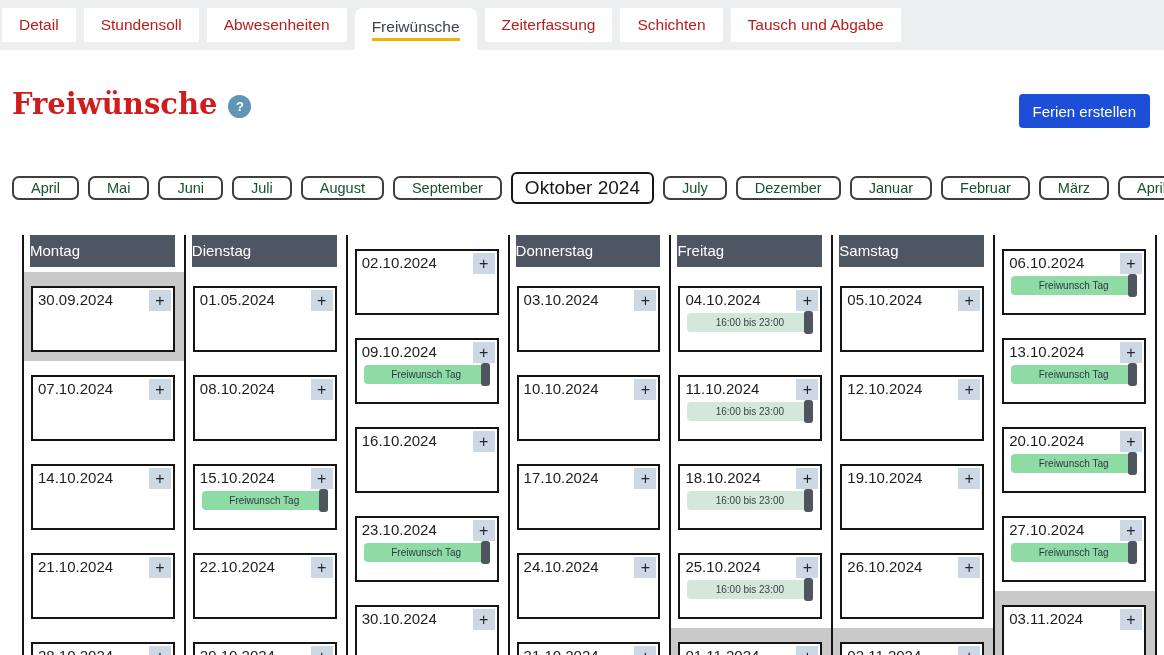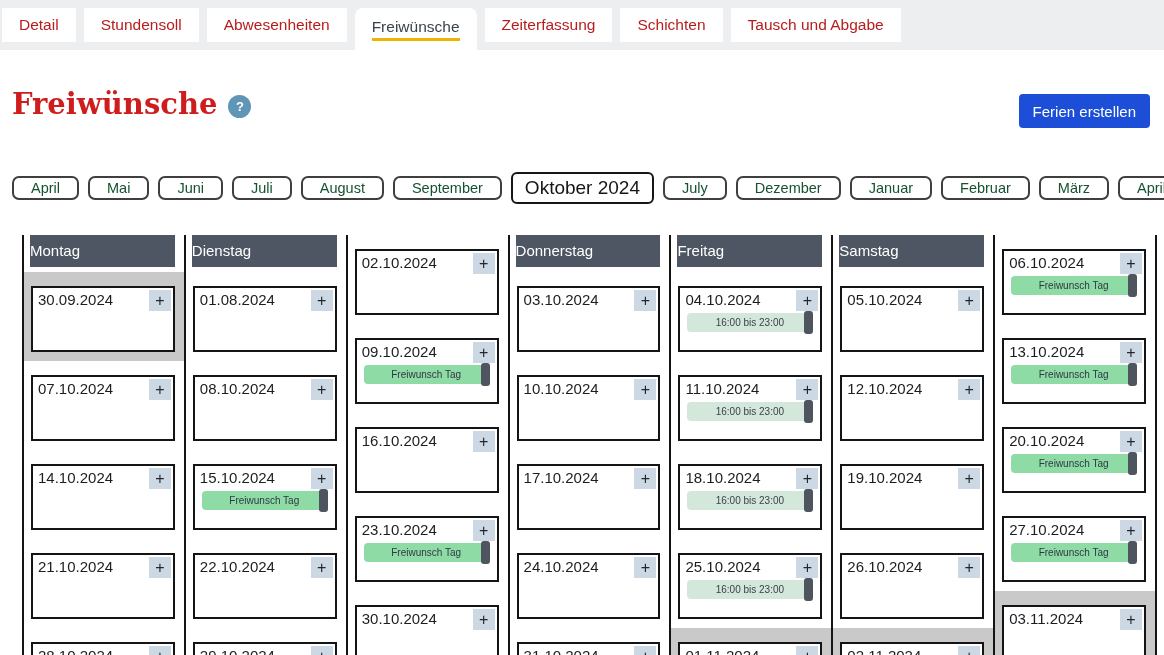--- a/index.html
+++ b/index.html
@@ -131,21 +131,21 @@
         <div class="cell">
           <span class="date">28.10.2024</span>
           <div class="plus">+</div>
         </div>
       </div>
     </div>
     <div class="col">
       <div class="col-header">Dienstag</div>
       <div class="slot">
         <div class="cell">
-          <span class="date">01.08.2024</span>
+          <span class="date">01.05.2024</span>
           <div class="plus">+</div>
         </div>
       </div>
       <div class="slot">
         <div class="cell">
           <span class="date">08.10.2024</span>
           <div class="plus">+</div>
         </div>
       </div>
       <div class="slot">

